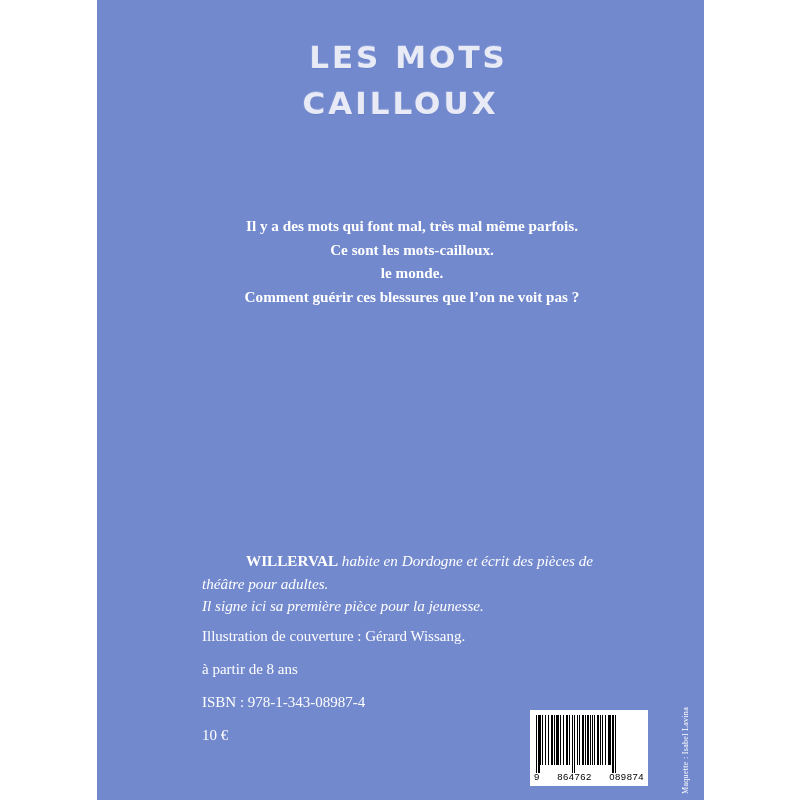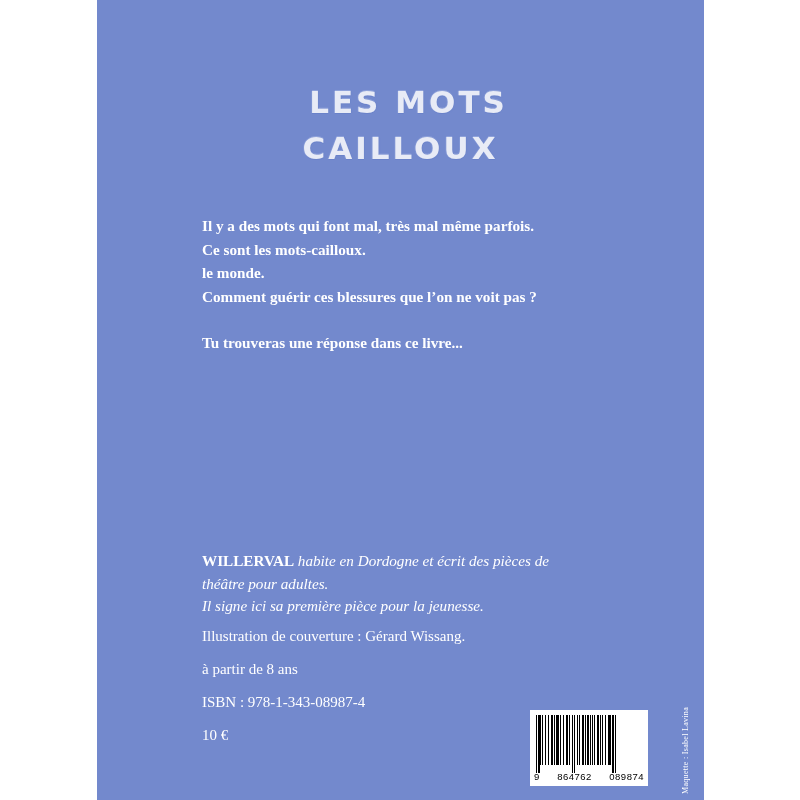--- a/index.html
+++ b/index.html
@@ -45,57 +45,59 @@
     letter-spacing: 3px;
     line-height: 46px;
     color: #e8ebf6;
     text-shadow:
       1px 0 0 #6f86cb,
       -1px 0 0 #8095d4,
       0 1px 0 #6a82c9,
       0 -1px 0 #8fa2da,
       2px 1px 0 #7389cd;
   }
-  .title-line.l1 { padding-left: 16px; margin-top: 45px; }
+  .title-line.l1 { padding-left: 16px; }
   .title-line.l2 { padding-left: 0px; }
 
   
   .blurb {
     position: absolute;
     left: 105px;
     top: 214px;
     width: 420px;
     color: #ffffff;
     font-family: "Liberation Serif", serif;
     font-weight: bold;
     font-size: 15.2px;
     line-height: 23.6px;
   }
   .blurb p {
     margin: 0;
+    text-align: center;
   }
   .blurb .spacer {
     height: 23px;
   }
 
   
   .author-note {
     position: absolute;
     left: 105px;
     top: 550px;
     width: 420px;
     color: #ffffff;
     font-family: "Liberation Serif", serif;
     font-style: italic;
     font-size: 15.2px;
     line-height: 22.5px;
   }
   .author-note .name {
     font-style: normal;
     font-weight: bold;
+    margin-left: 44px;
   }
   .author-note p { margin: 0; }
 
   
   .footer-info {
     position: absolute;
     left: 105px;
     top: 620px;
     width: 420px;
     color: #ffffff;
@@ -171,21 +173,20 @@
       <div class="title-line l1">LES MOTS</div>
       <div class="title-line l2">CAILLOUX</div>
     </div>
 
     <div class="blurb">
       <p>Il y a des mots qui font mal, très mal même parfois.</p>
       <p>Ce sont les mots-cailloux.</p>
       <p>le monde.</p>
       <p>Comment guérir ces blessures que l’on ne voit pas ?</p>
       <div class="spacer"></div>
-      <p>Tu trouveras une réponse dans ce livre...</p>
     </div>
 
     <div class="author-note">
       <p><span class="name">WILLERVAL</span><span> habite en Dordogne et écrit des pièces de</span></p>
       <p>théâtre pour adultes.</p>
       <p>Il signe ici sa première pièce pour la jeunesse.</p>
     </div>
 
     <div class="footer-info">
       <p>Illustration de couverture : Gérard Wissang.</p>

